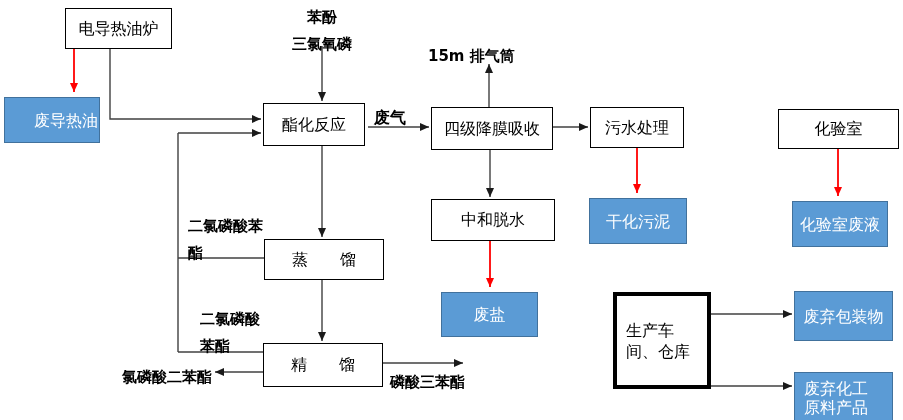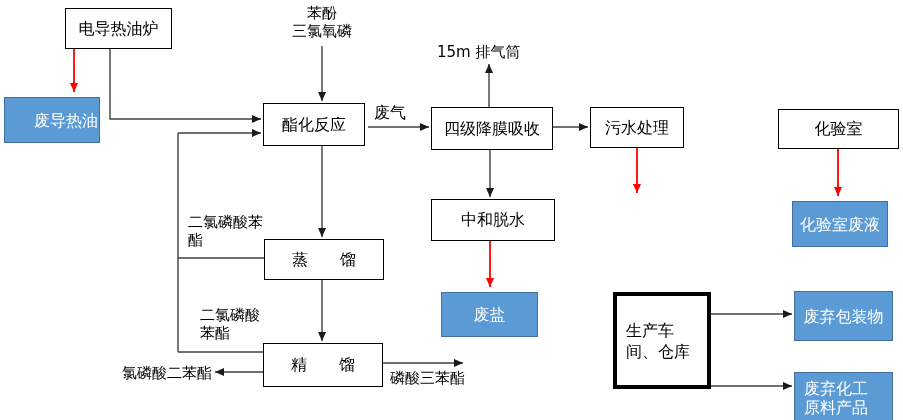--- a/index.html
+++ b/index.html
@@ -14,21 +14,21 @@
     font-size:16px;line-height:20px;text-align:center;box-sizing:border-box;
   }
   .wbox{
     position:absolute;background:#5B9BD5;border:1.5px solid #41719C;color:#fff;
     display:flex;align-items:center;justify-content:center;
     font-size:16px;line-height:19px;text-align:center;box-sizing:border-box;
   }
   .thick{border-width:4px;}
   .leftalign{justify-content:flex-start;text-align:left;padding:0 9px;}
   .spread span{letter-spacing:2em;margin-right:-2em;}
-  .lbl{position:absolute;font-size:15px;line-height:18px;white-space:nowrap;}
+  .lbl{position:absolute;font-size:15px;line-height:27px;white-space:nowrap;font-weight:bold;}
   .wrap{white-space:normal;margin-top:12px;}
   .prelines{white-space:pre-line;text-align:center;}
   .big{font-size:16px;}
 </style>
 </head>
 <body>
 
 <div id="canvas">
 
   <svg id="wires" viewBox="0 0 903 420" xmlns="http://www.w3.org/2000/svg">
@@ -83,33 +83,34 @@
   </div>
 
   <div class="pbox spread" style="left:264px;top:239px;width:120px;height:41px;">
     <span>蒸馏</span>
   </div>
 
   <div class="pbox thick leftalign wrap" style="left:613px;top:280px;width:98px;height:97px;line-height:21px;">生产车间、仓库</div>
 
   <div class="wbox" style="left:4px;top:97px;width:96px;height:46px;padding-left:28px;">废导热油</div>
 
+  <div class="wbox" style="left:589px;top:198px;width:98px;height:46px;">干化污泥</div>
 
   <div class="wbox" style="left:792px;top:201px;width:96px;height:46px;">化验室废液</div>
 
   <div class="wbox" style="left:794px;top:291px;width:99px;height:50px;">废弃包装物</div>
 
   <div class="wbox" style="left:441px;top:292px;width:97px;height:45px;">废盐</div>
 
   <div class="wbox leftalign wrap" style="left:794px;top:360px;width:99px;height:51px;">废弃化工原料产品</div>
 
   <div class="lbl prelines" style="left:272px;top:4px;width:100px;">苯酚
 三氯氧磷</div>
 
-  <div class="lbl" style="left:437px;top:43px;text-align:center;">15m 排气筒</div>
+  <div class="lbl" style="left:428px;top:43px;text-align:center;">15m 排气筒</div>
 
   <div class="lbl big" style="left:374px;top:104px;">废气</div>
 
   <div class="lbl wrap" style="left:188px;top:201px;width:78px;">二氯磷酸苯酯</div>
 
   <div class="lbl wrap" style="left:200px;top:294px;width:70px;">二氯磷酸苯酯</div>
 
   <div class="lbl" style="left:122px;top:364px;">氯磷酸二苯酯</div>
 
   <div class="lbl" style="left:390px;top:369px;">磷酸三苯酯</div>

